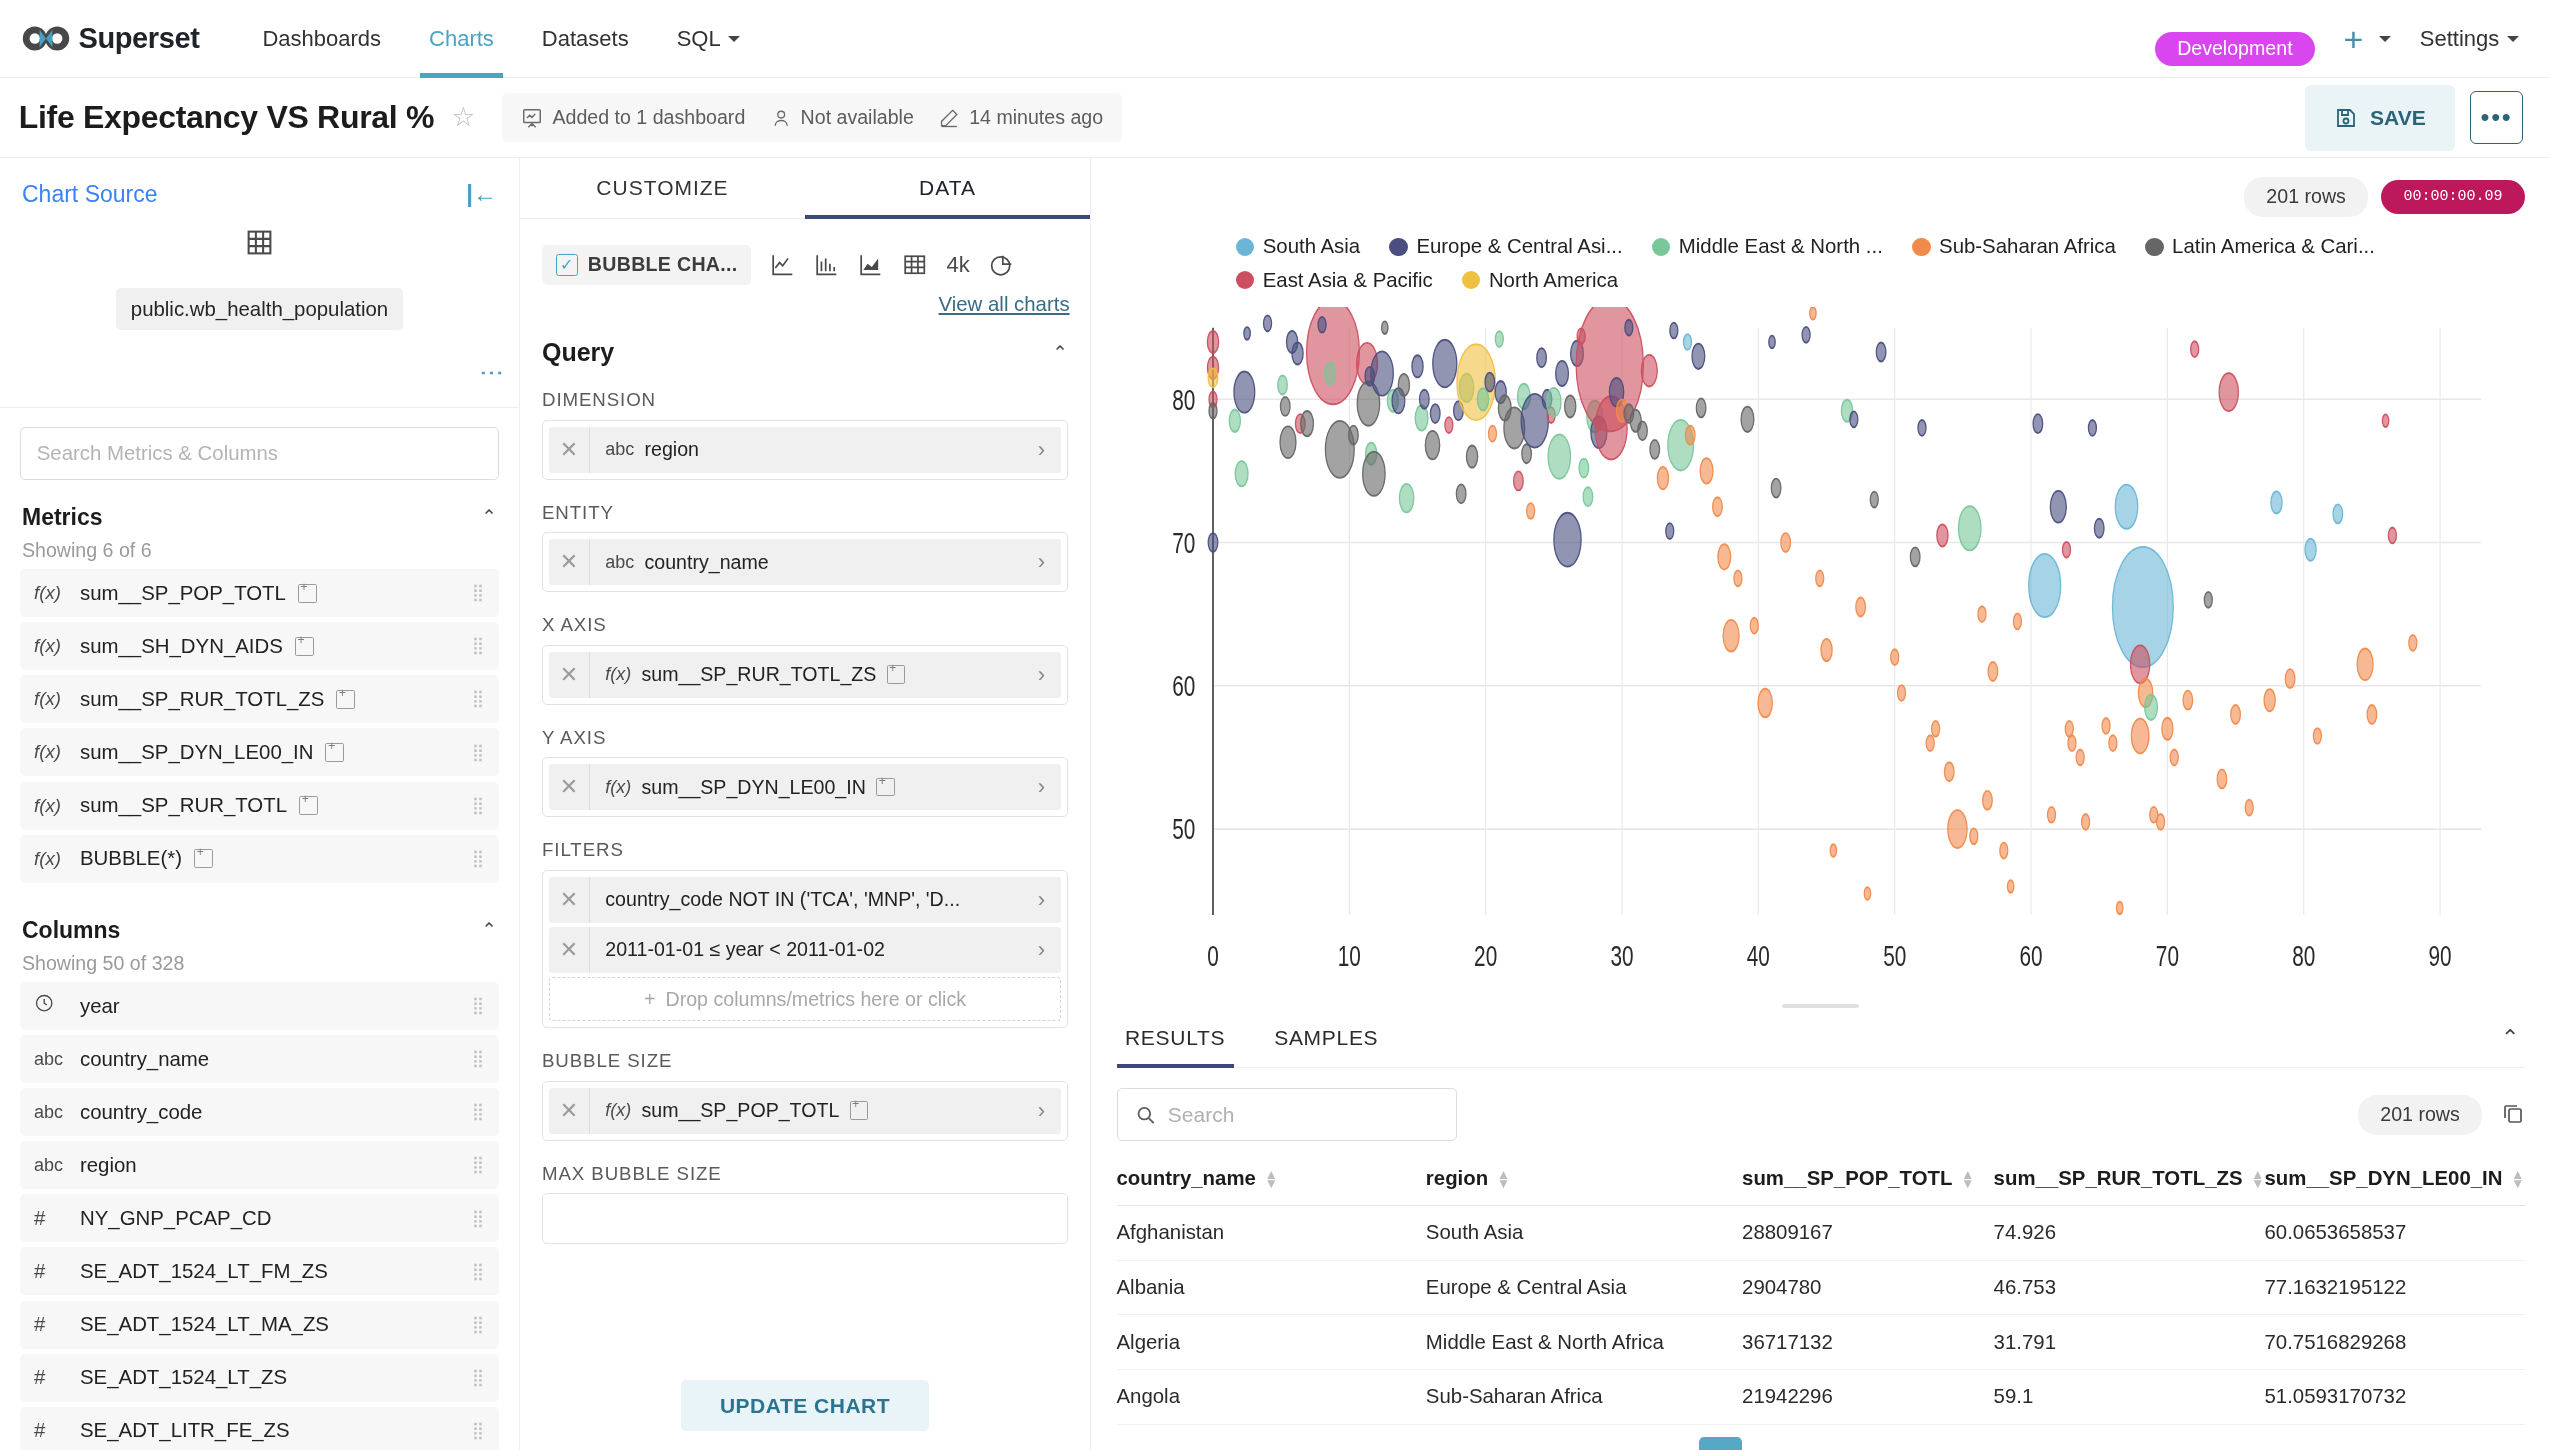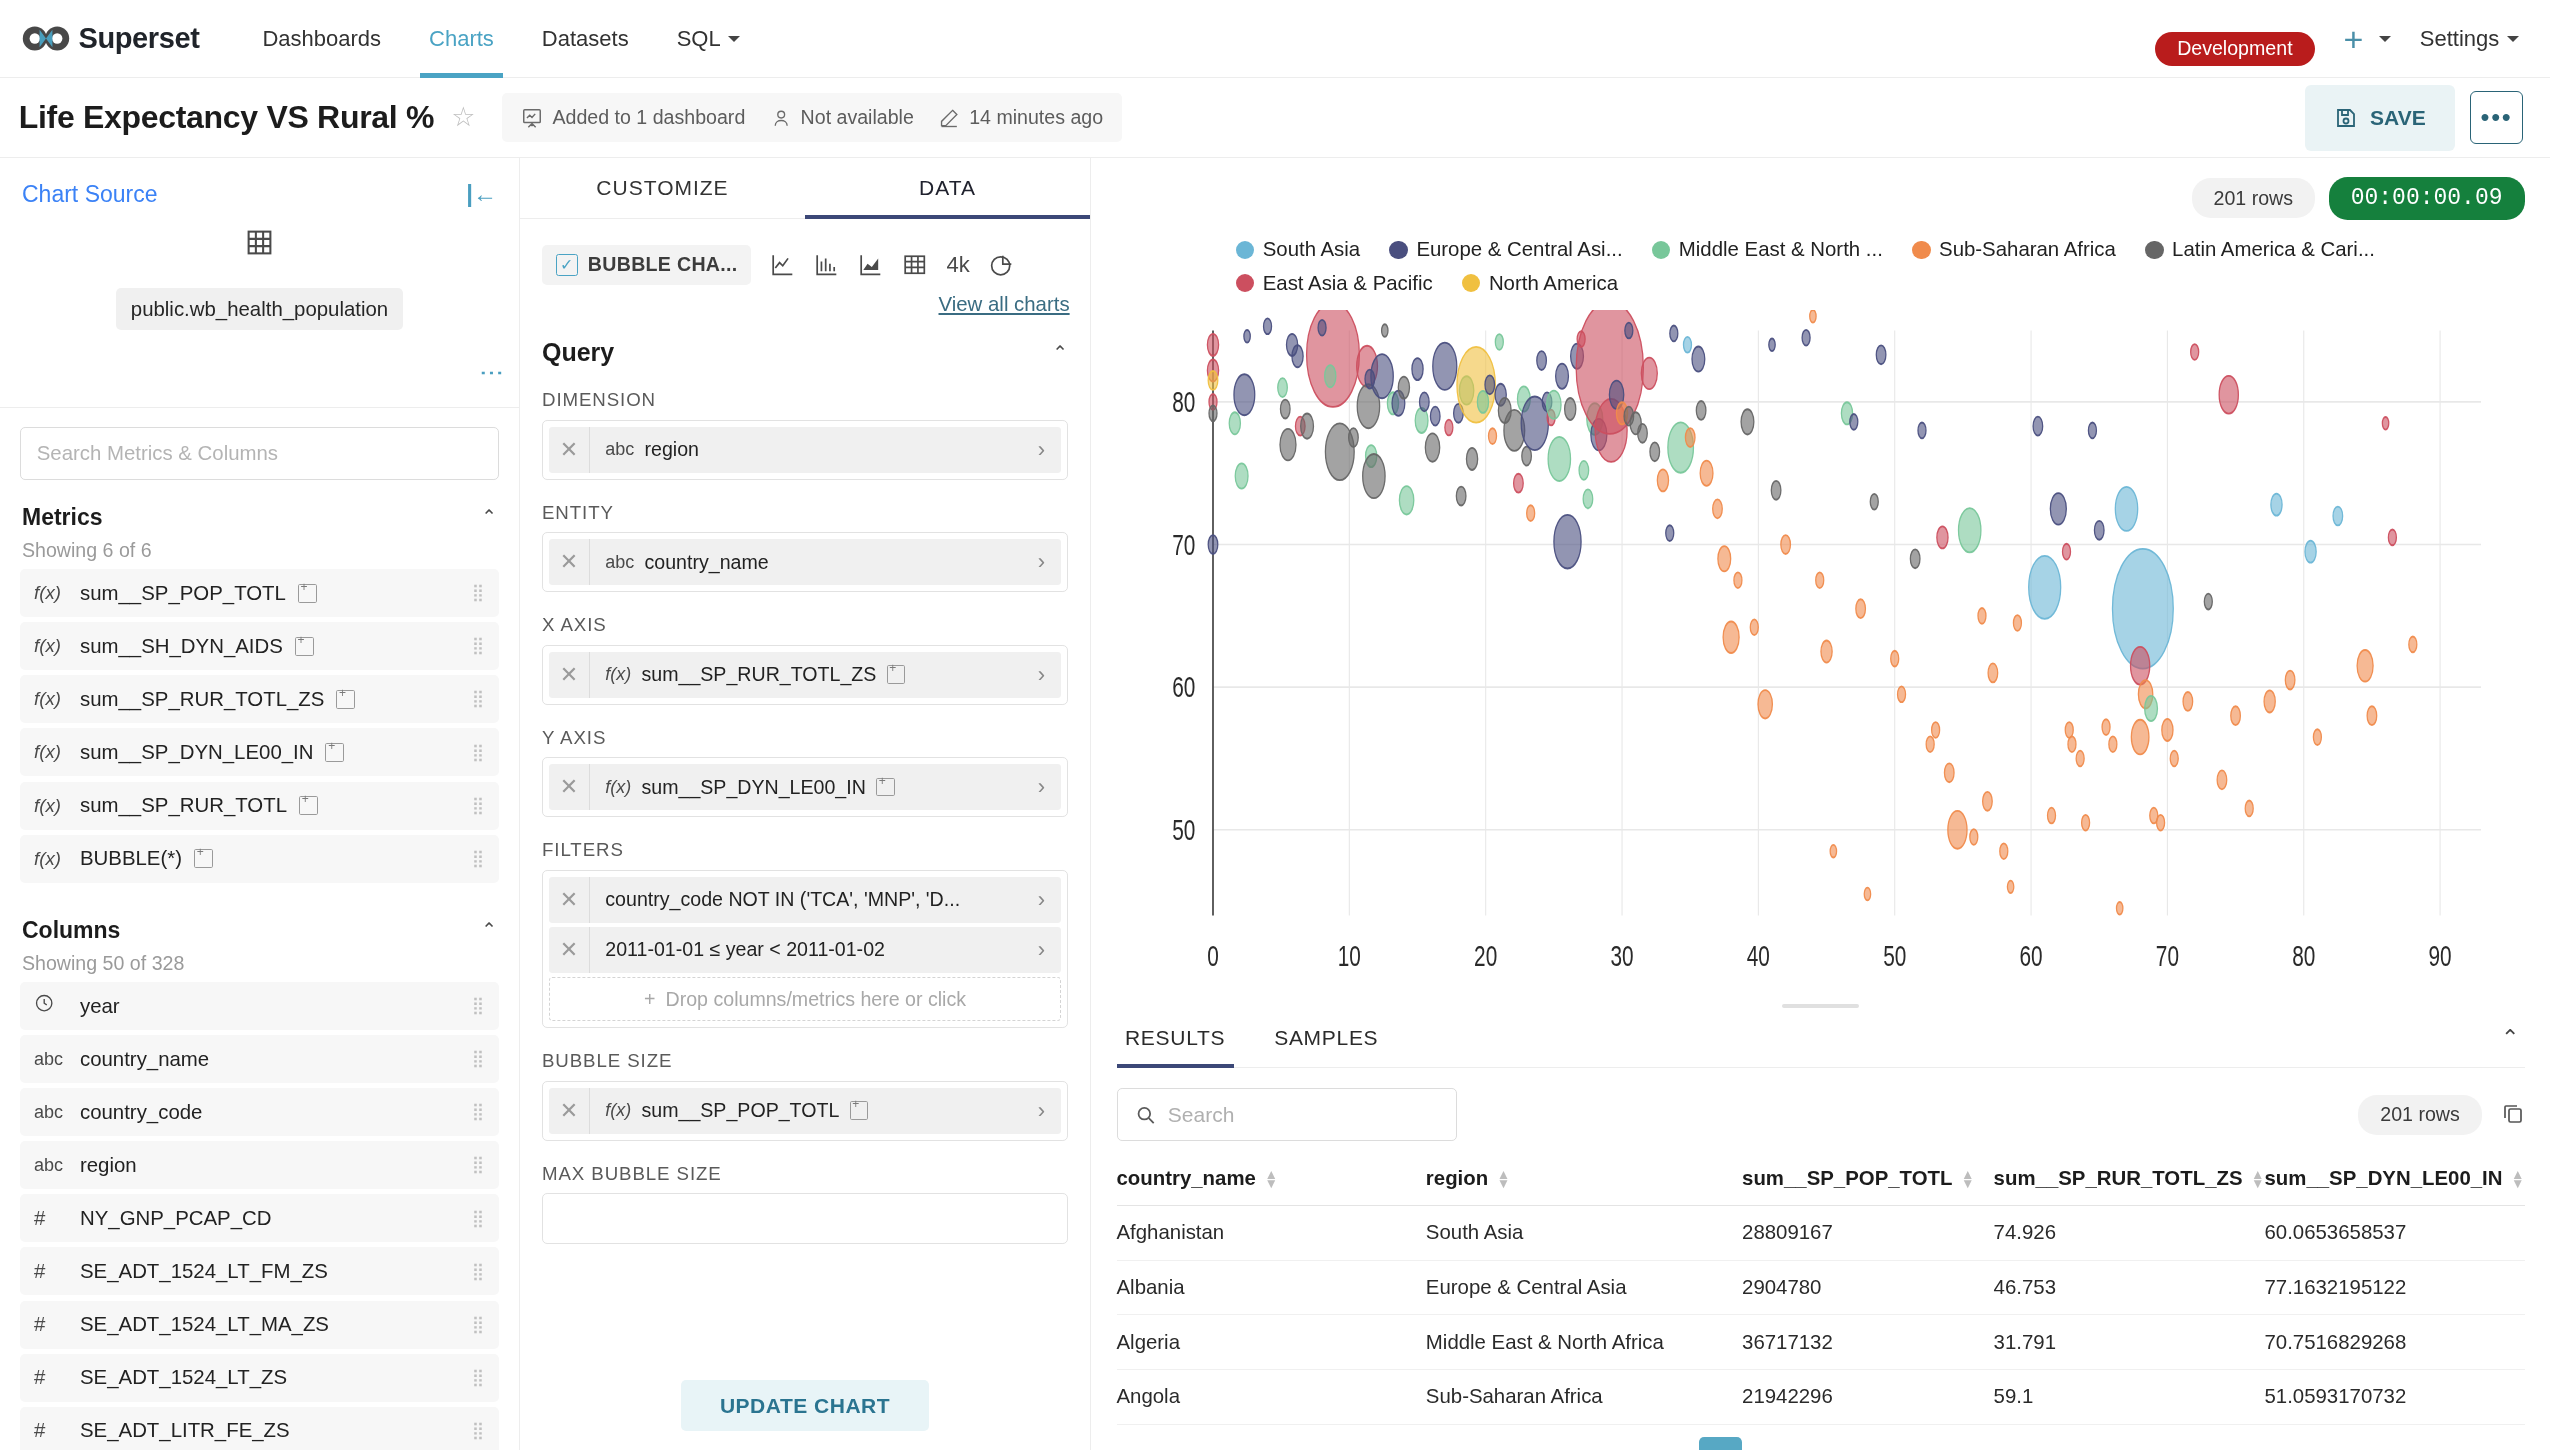--- a/index.html
+++ b/index.html
@@ -27,21 +27,21 @@
     font-size: 22px; color: #323232; padding: 0 24px; height: 78px;
     display: flex; align-items: center; cursor: pointer; position: relative;
   }
   .nav-link.active { color: #4aa3c4; }
   .nav-link.active:after {
     content:''; position:absolute; left:15.3px; right:15.3px; bottom:0; height:4.3px; background:#4aa3c4;
   }
   .caret { display:inline-block; margin-left:7.7px; border-left:6px solid transparent; border-right:6px solid transparent; border-top:6.8px solid #444; }
   .nav-right { margin-left: auto; display: flex; align-items: center; gap: 29px; }
   .env-badge {
-    background:#b91c1c; color:#fff; border-radius: 18.7px;
+    background:#d946ef; color:#fff; border-radius: 18.7px;
     padding: 7.7px 22px; font-size: 19.6px; line-height: 1; margin-top: 21px;
   }
   .plus-btn { display:flex; align-items:center; gap:7.7px; cursor:pointer; }
   .plus-glyph { color:#4a8fa8; font-size: 34px; line-height: 24px; font-weight: 300; }
   .settings-link { font-size: 22px; color:#323232; display:flex; align-items:center; cursor:pointer; }
 
   
   .chart-header {
     height: 80px; flex: 0 0 80px; display:flex; align-items:center;
     padding: 0 27px 0 18.7px; border-bottom: 0.9px solid #ededed; background:#fff;
@@ -143,21 +143,21 @@
   .update-btn {
     background:#e8f4f7; color:#2a7490; border:none; border-radius:5.1px;
     padding: 13.6px 39px; font-size:21px; font-weight:700; letter-spacing:0.5px; cursor:pointer;
   }
 
   
   .right-panel { flex:1; display:flex; flex-direction:column; min-width:0; background:#fff; }
   .chart-area { flex:0 0 850px; display:flex; flex-direction:column; position:relative; padding: 18.7px 25.5px 0 25.5px; }
   .chart-badges { display:flex; justify-content:flex-end; align-items:center; gap:13.6px; }
   .rows-badge { background:#f2f2f2; border-radius:18.7px; padding:8.5px 22px; font-size:19.6px; color:#3a3a3a; }
-  .time-badge { background:#15803d; color:#fff; border-radius:18.7px; padding:8.5px 22px; font-size:23px; font-family:"Liberation Mono", monospace; }
+  .time-badge { background:#be185d; color:#fff; border-radius:18.7px; padding:8.5px 22px; font-size:15px; font-family:"Liberation Mono", monospace; }
   .legend { display:flex; flex-wrap:wrap; padding: 18.7px 0 0 119px; max-width:1496px; }
   .legend-item { display:flex; align-items:center; gap:8.5px; margin-right:29px; margin-bottom:10.2px; cursor:pointer; }
   .legend-dot { width:18.7px; height:18.7px; border-radius:50%; flex:0 0 18.7px; }
   .legend-label { font-size:20.4px; color:#222; white-space:nowrap; }
   .plot-wrap { position:relative; flex:1; margin-top:5.1px; }
   .plot-svg { position:absolute; inset:0; width:100%; height:100%; }
   .drag-handle { width:77px; height:4.3px; background:#e0e0e0; border-radius:2.6px; margin: 8.5px auto 0 auto; cursor:ns-resize; }
 
   .results-area { flex:1; display:flex; flex-direction:column; min-height:0; padding: 0 25.5px; position:relative; }
   .res-tabs { display:flex; gap:0; border-bottom:0.9px solid #ededed; height:60px; align-items:center; position:relative; }

